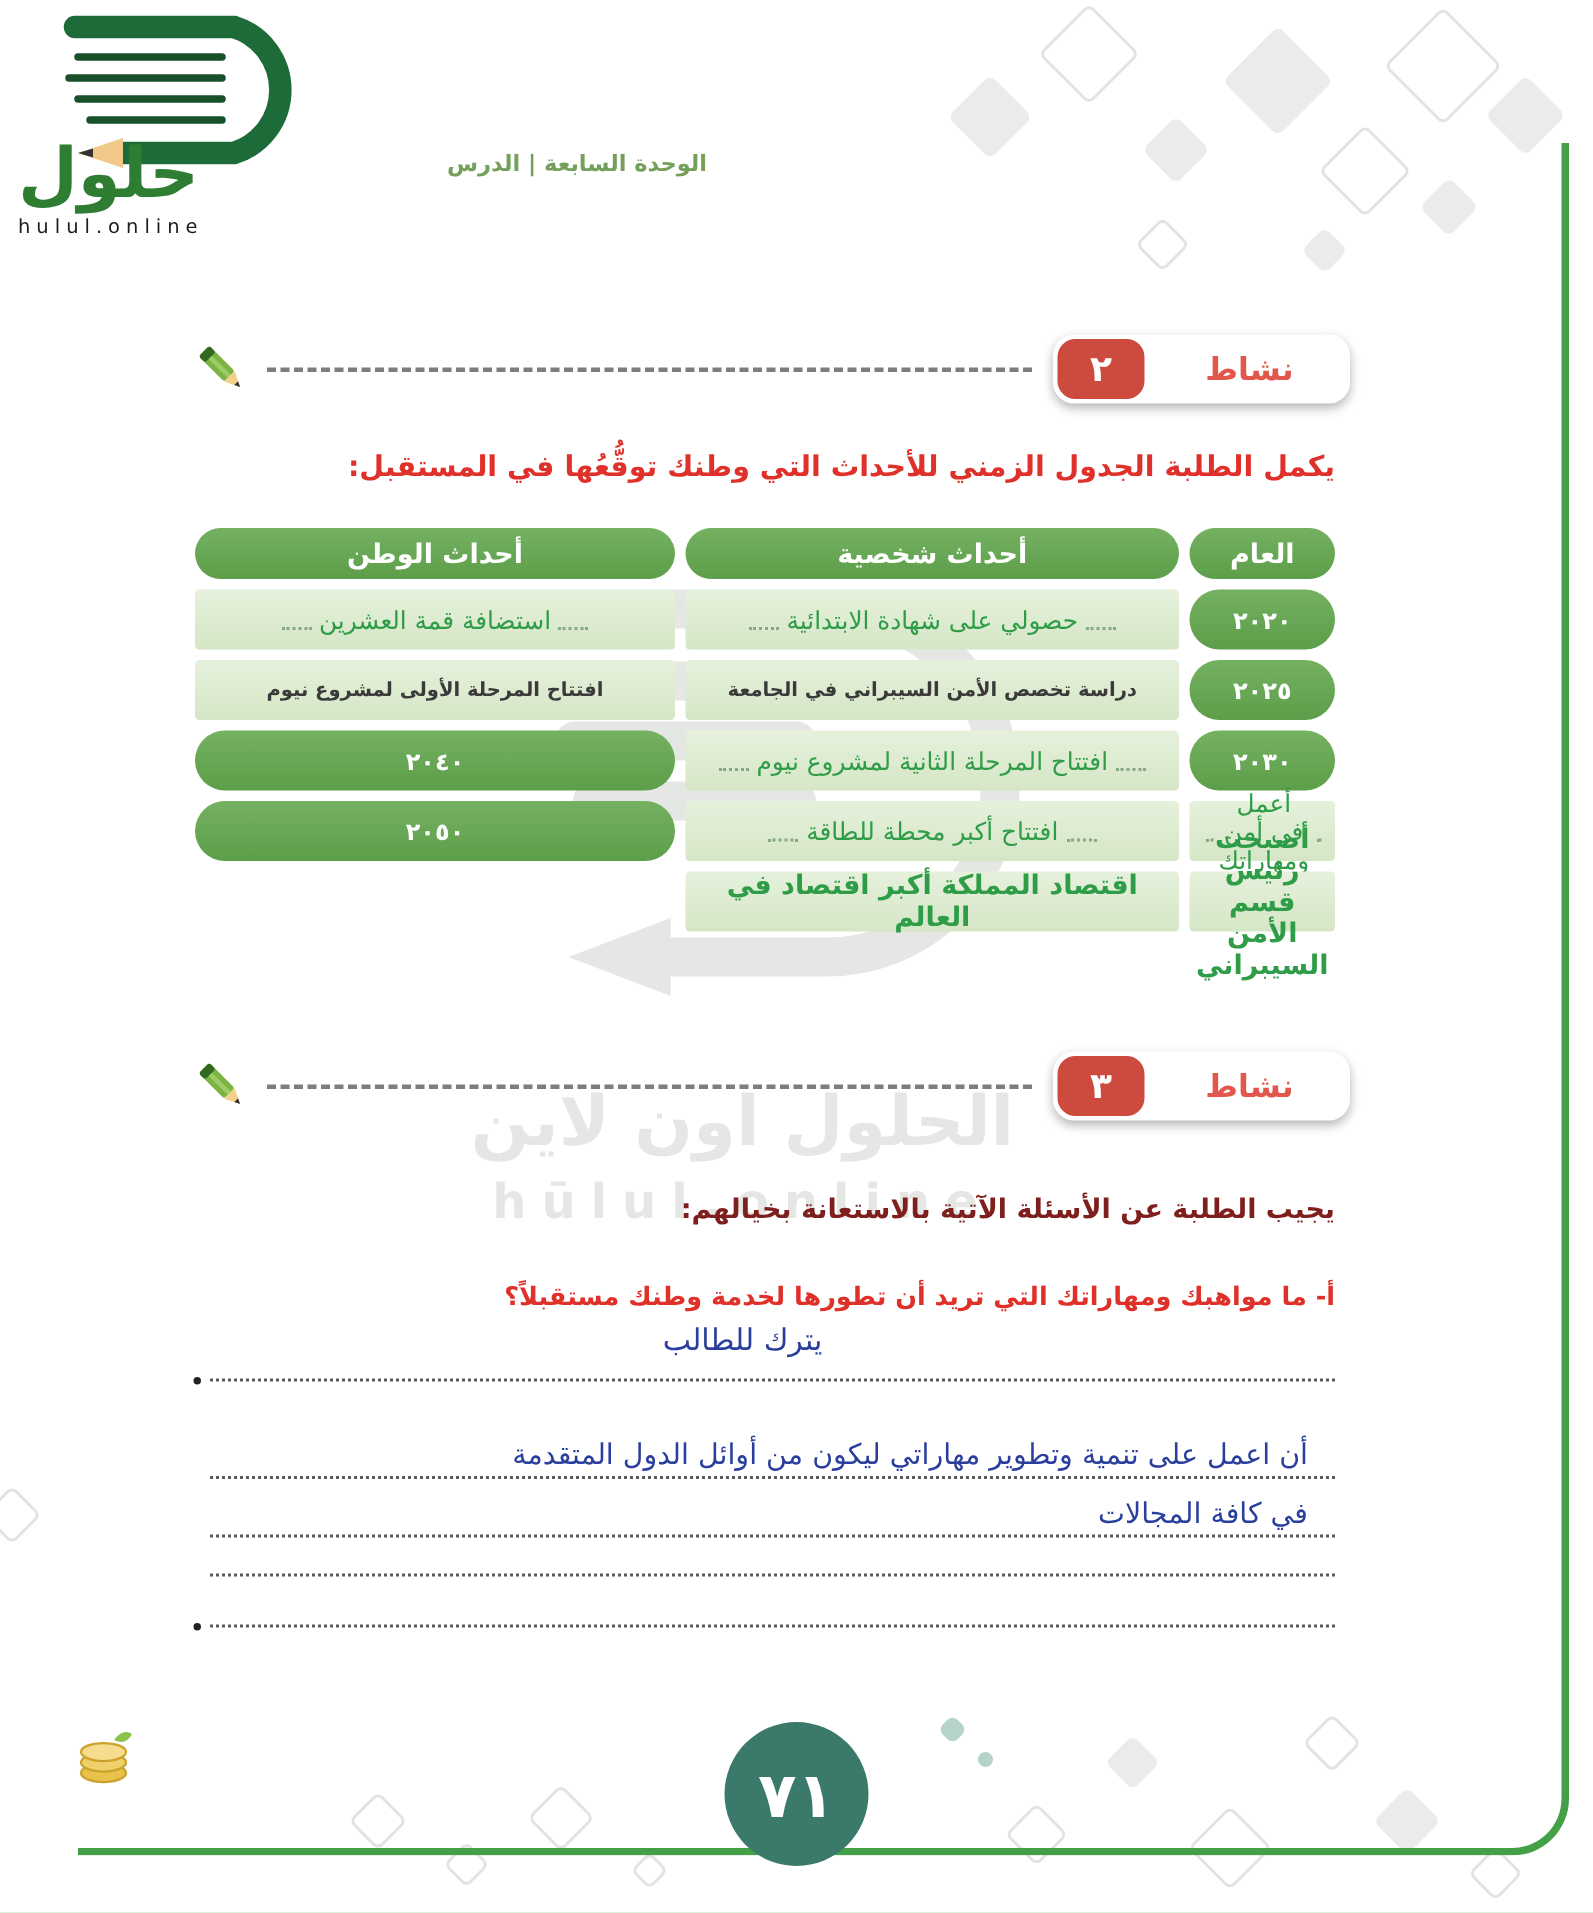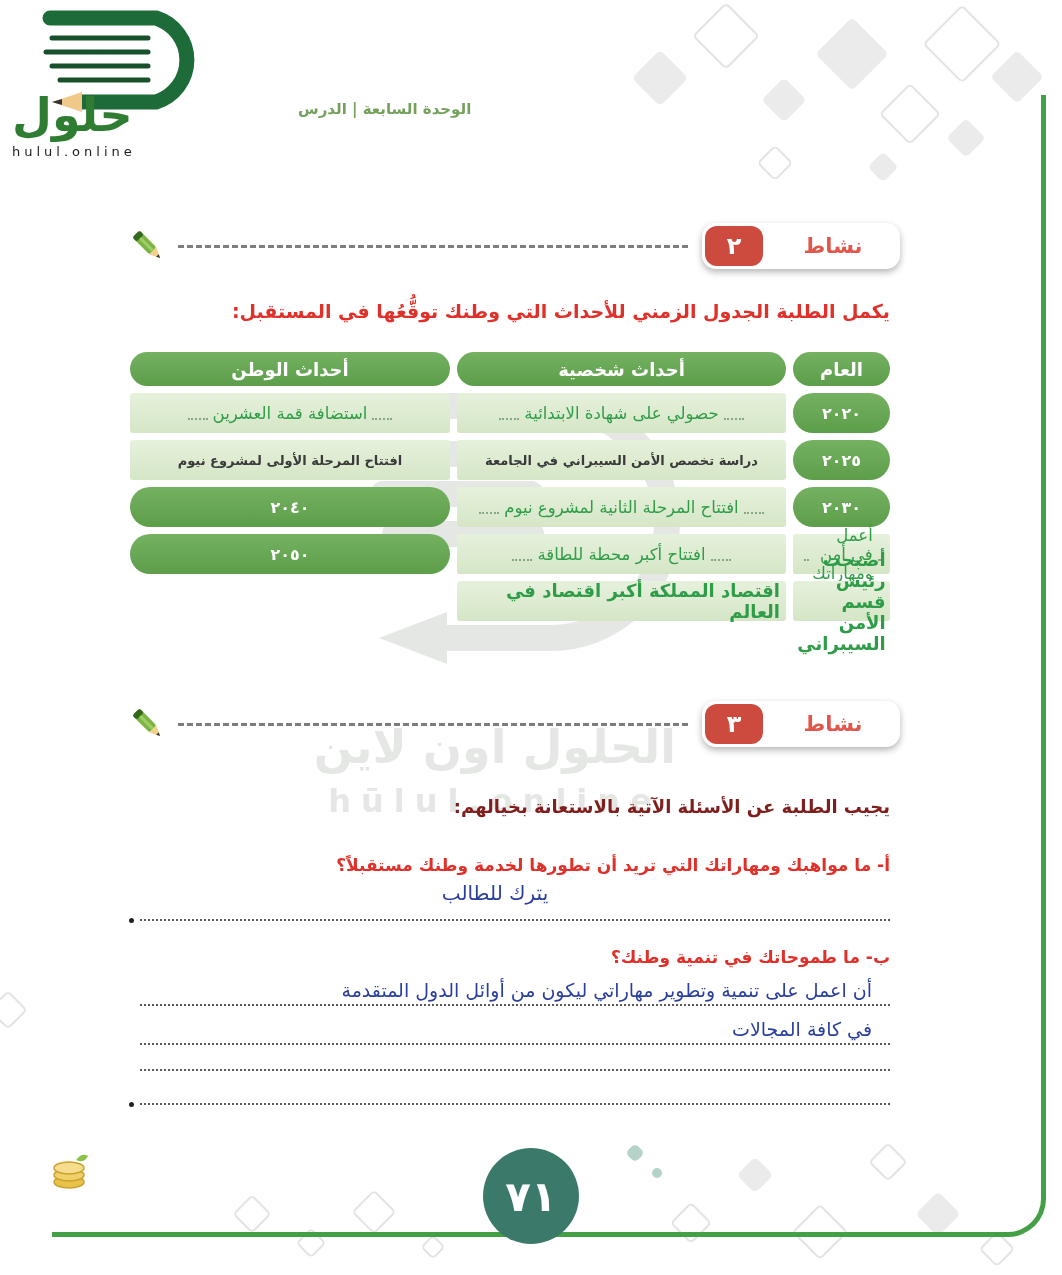--- a/index.html
+++ b/index.html
@@ -87,21 +87,21 @@
   .yr {
     background: linear-gradient(#74b161, #5d9e4a); color: #fff;
     border-radius: 20px; font-weight: bold; font-size: 16px;
     display: flex; align-items: center; justify-content: center;
   }
   .cell {
     background: linear-gradient(#e6f1dc, #d5e6c6); border-radius: 3px;
     display: flex; align-items: center; justify-content: center; text-align: center;
     padding: 0 6px;
   }
-  .cell .hand { color: #2f9c48; font-size: 16.5px; font-weight: 500; text-align: right; }
+  .cell .hand { color: #2f9c48; font-size: 16.5px; font-weight: 500; }
   .cell .hand.big { font-size: 18px; font-weight: bold; }
   .cell .print { color: #3a3a3a; font-size: 13px; font-weight: bold; }
   .cell.dotted::before, .cell.dotted::after {
     content: ""; width: 20px; height: 0; border-bottom: 2px dotted #86a886;
     margin: 0 5px; transform: translateY(6px);
   }
   .cell.lead-long::before { width: 72px; }
   .cell.tail-long::after { width: 52px; }
   
   .qa { position: absolute; top: 855px; right: 172px; left: 140px; z-index: 2; direction: rtl; }
@@ -272,21 +272,20 @@
     </div>
   </div>
 
   <p class="instr maroon" style="top:796px">يجيب الطلبة عن الأسئلة الآتية بالاستعانة بخيالهم:</p>
 
   <div class="qa">
     <p class="q">أ- ما مواهبك ومهاراتك التي تريد أن تطورها لخدمة وطنك مستقبلاً؟</p>
     <p class="ans-center">يترك للطالب</p>
     <div class="dotline pd"></div>
     <div class="sp26"></div>
-    <p class="q">ب- ما طموحاتك في تنمية وطنك؟</p>
     <p class="ans-line">أن اعمل على تنمية وتطوير مهاراتي ليكون من أوائل الدول المتقدمة</p>
     <p class="ans-line">في كافة المجالات</p>
     <div class="sp10"></div>
     <div class="dotline"></div>
     <div class="sp18"></div>
     <div class="dotline pd"></div>
   </div>
 
   <svg class="coins" width="46" height="46" viewBox="0 0 46 46">
     <ellipse cx="23" cy="34" rx="15" ry="6" fill="#e8c24a" stroke="#caa32e" stroke-width="1.5"></ellipse>

